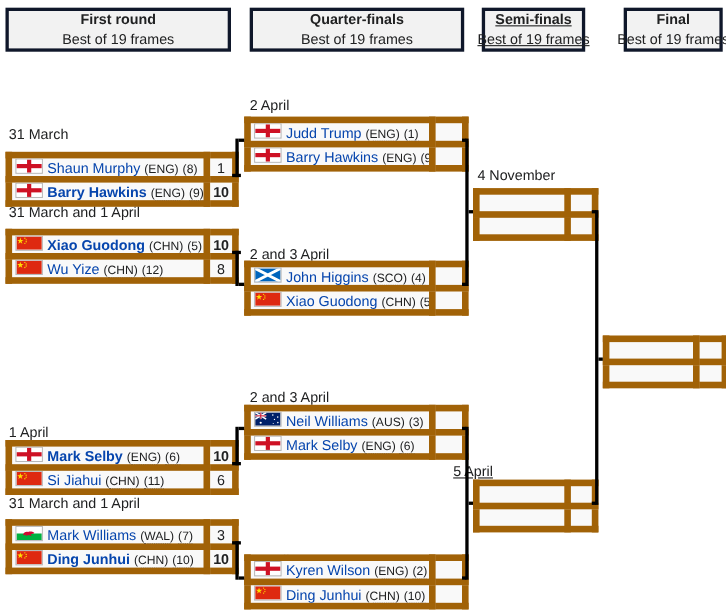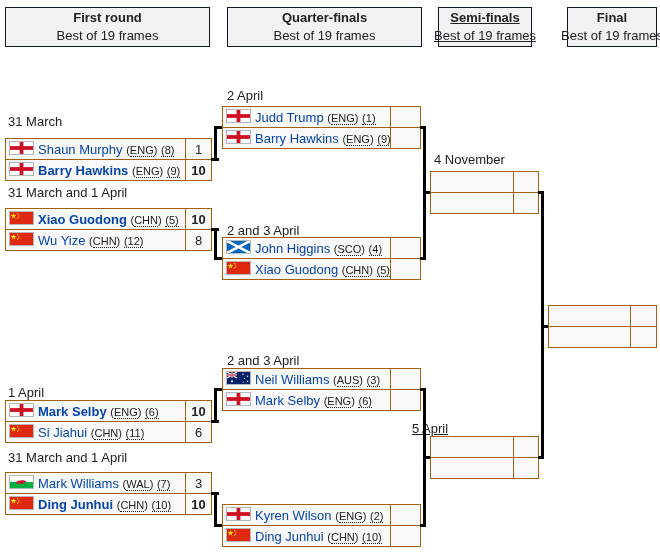--- a/index.html
+++ b/index.html
@@ -1,30 +1,30 @@
 <!DOCTYPE html>
 <html><head>
 <meta charset="utf-8">
 <style>
   html,body{margin:0;padding:0;background:#fff;}
   #canvas{position:relative;width:660px;height:558px;background:#ffffff;
           font-family:"Liberation Sans",sans-serif;color:#202122;overflow:hidden;}
 
   
-  .hdr{position:absolute;top:7px;height:40px;background:#f2f2f2;border:1px solid #0f172a;
+  .hdr{position:absolute;top:7px;height:40px;background:#f2f2f2;border:3px solid #0f172a;
        box-sizing:border-box;display:flex;flex-direction:column;align-items:center;justify-content:center;}
   .hdr .t{font-weight:bold;font-size:13px;line-height:18px;white-space:nowrap;}
   .hdr .s{font-size:13px;line-height:18px;white-space:nowrap;}
 
   
   .dlabel{position:absolute;font-size:13px;line-height:15px;white-space:nowrap;color:#202122;}
 
   
   .mtable{position:absolute;border-collapse:collapse;background:#f9f9f9;table-layout:fixed;}
-  .mtable td{border:1px solid #a16207;height:21px;padding:0;font-size:13px;box-sizing:border-box;}
+  .mtable td{border:6px solid #a16207;height:21px;padding:0;font-size:13px;box-sizing:border-box;}
   td.nc{padding-left:3px;padding-right:2px;white-space:nowrap;overflow:hidden;}
   td.sc{text-align:center;}
 
   .plink{color:#0645ad;text-decoration:none;cursor:pointer;}
   .bold{font-weight:bold;}
 
   .paren{font-size:11px;color:#202122;}
   .paren::before{content:"(";}
   .paren::after{content:")";}
   .abbr{font-size:11px;color:#202122;border-bottom:1px dotted #202122;}

